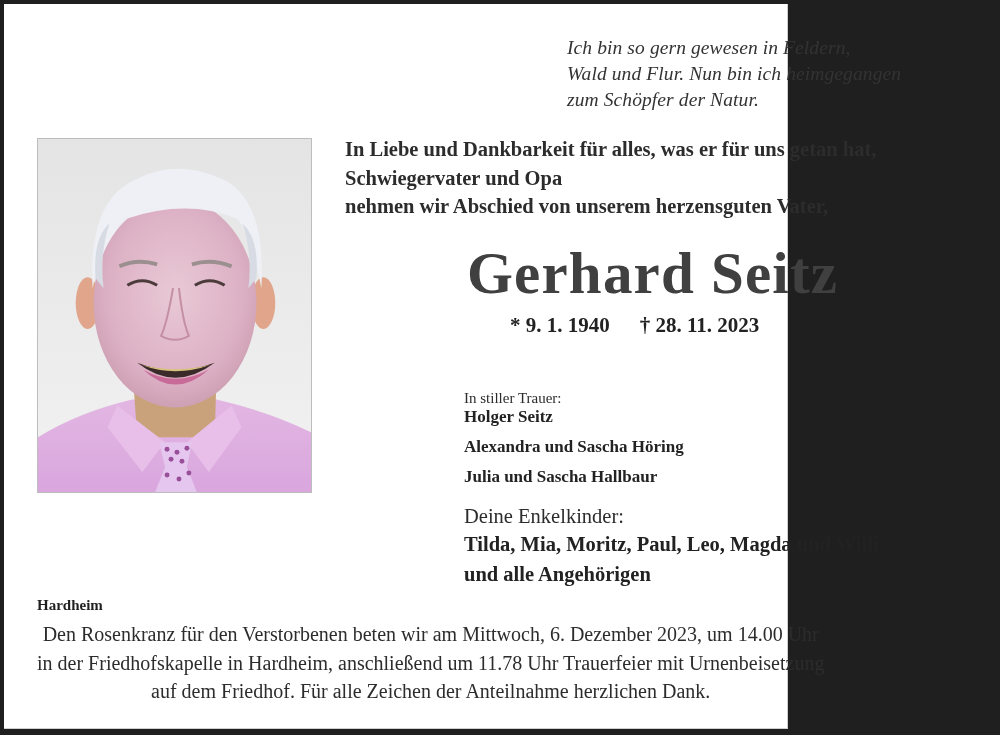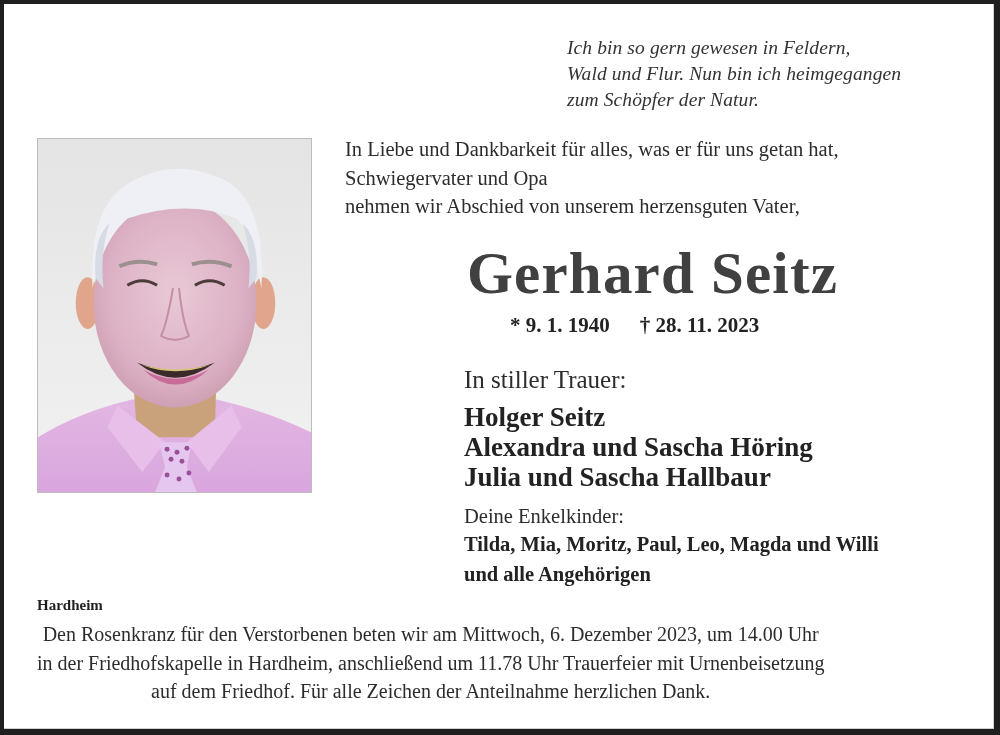--- a/index.html
+++ b/index.html
@@ -7,21 +7,21 @@
       padding: 0;
       width: 1000px;
       height: 735px;
       overflow: hidden;
       background: #1f1f1f;
     }
     .card {
       position: absolute;
       left: 4px;
       top: 4px;
-      width: 990px;
+      width: 784px;
       height: 725px;
       background: #ffffff;
       border-right: 1px solid #cfcfcf;
       border-bottom: 1px solid #cfcfcf;
       box-sizing: border-box;
       font-family: "Liberation Serif", "DejaVu Serif", serif;
       color: #2a2a2a;
     }
     .poem {
       position: absolute;
@@ -49,21 +49,21 @@
     .photo svg { display: block; width: 100%; height: 100%; }
 
     .intro {
       position: absolute;
       left: 341px;
       top: 131px;
       font-size: 20.5px;
       line-height: 28.5px;
       color: #2c2c2c;
     }
-    .intro div { white-space: nowrap; }
+    .intro div { white-space: nowrap; font-weight: bold; }
 
     .name {
       position: absolute;
       left: 463px;
       top: 234px;
       font-size: 59px;
       font-weight: bold;
       line-height: 70px;
       color: #404040;
       letter-spacing: 1.2px;
@@ -77,31 +77,31 @@
       font-weight: bold;
       line-height: 28px;
       color: #222;
       white-space: nowrap;
     }
     .dates .death { margin-left: 30px; margin-top: 15px; }
 
     .mourn-label {
       position: absolute;
       left: 460px;
-      top: 362px;
-      font-size: 25px;
+      top: 380px;
+      font-size: 15px;
       line-height: 28px;
       color: #2c2c2c;
       white-space: nowrap;
     }
     .mourners {
       position: absolute;
       left: 460px;
       top: 398px;
-      font-size: 27px;
+      font-size: 17px;
       font-weight: bold;
       line-height: 30px;
       color: #222;
     }
     .mourners div { white-space: nowrap; }
 
     .grand-label {
       position: absolute;
       left: 460px;
       top: 498px;

